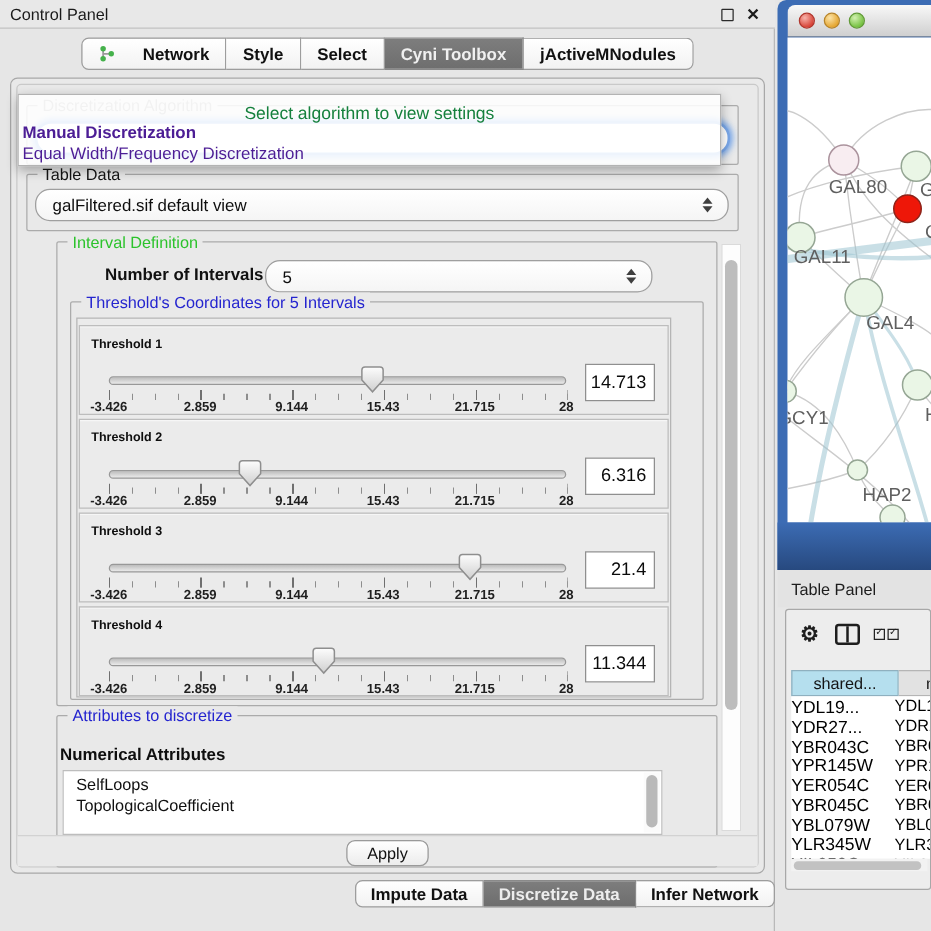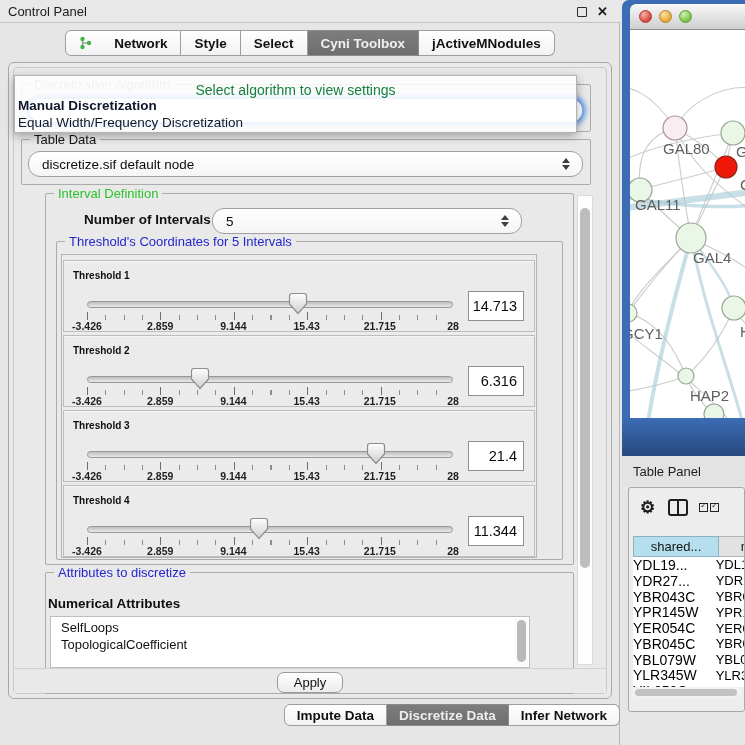--- a/index.html
+++ b/index.html
@@ -31,21 +31,21 @@
   .gt-black { color:#141414; }
   .gt-green { color:#2cc32c; }
   .gt-blue { color:#2525cf; }
 
   .alg-group { left:21px; top:84px; width:570px; height:48px; }
   .alg-combo { position:absolute; left:28px; top:97px; width:556px; height:27px; background:#fff; border:2px solid #7aa7e8; border-radius:13px; box-shadow:0 0 5px 2px rgba(90,150,235,.85); z-index:1; }
 
   
   .popup { position:absolute; left:14px; top:75px; width:563px; height:58px; background:rgba(255,255,255,0.87); border:1px solid #b3b3b3; box-shadow:0 3px 9px rgba(0,0,0,0.32); z-index:5; }
   .popup-hint { position:absolute; left:0; right:0; top:6px; text-align:center; font-size:14px; color:#15803d; }
-  .popup-item { position:absolute; left:3px; font-size:13.5px; color:#0f172a; white-space:nowrap; cursor:pointer; }
+  .popup-item { position:absolute; left:3px; font-size:13.5px; color:#4c1d95; white-space:nowrap; cursor:pointer; }
   .popup-item.sel { top:22px; font-weight:bold; }
   .popup-item.alt { top:39px; }
 
   .td-group { left:21px; top:139px; width:570px; height:46px; }
   .combo { position:absolute; background:linear-gradient(#ffffff,#f5f5f5); border:1px solid #9f9f9f; border-radius:12px; display:flex; align-items:center; cursor:pointer; }
   .combo .val { font-size:13.5px; color:#0d0d0d; padding-left:13px; white-space:nowrap; }
   .stepper { position:absolute; right:12px; top:50%; transform:translateY(-50%); display:flex; flex-direction:column; gap:2px; }
   .stepper .up { width:0; height:0; border-left:4px solid transparent; border-right:4px solid transparent; border-bottom:5px solid #3f3f3f; }
   .stepper .dn { width:0; height:0; border-left:4px solid transparent; border-right:4px solid transparent; border-top:5px solid #3f3f3f; }
   .td-combo { left:28px; top:151px; width:555px; height:26px; }
@@ -185,21 +185,21 @@
     <div class="popup">
       <div class="popup-hint">Select algorithm to view settings</div>
       <div class="popup-item sel">Manual Discretization</div>
       <div class="popup-item alt">Equal Width/Frequency Discretization</div>
     </div>
 
     <div class="group td-group">
       <span class="group-title gt-black">Table Data</span>
     </div>
     <div class="combo td-combo">
-      <span class="val">discretize.sif default node</span>
+      <span class="val">galFiltered.sif default view</span>
       <span class="stepper">
           <span class="up"></span>
           <span class="dn"></span>
         </span>
     </div>
 
     <div class="group interval-group">
       <span class="group-title gt-green">Interval Definition</span>
     </div>
     <span class="noi-label">Number of Intervals</span>

